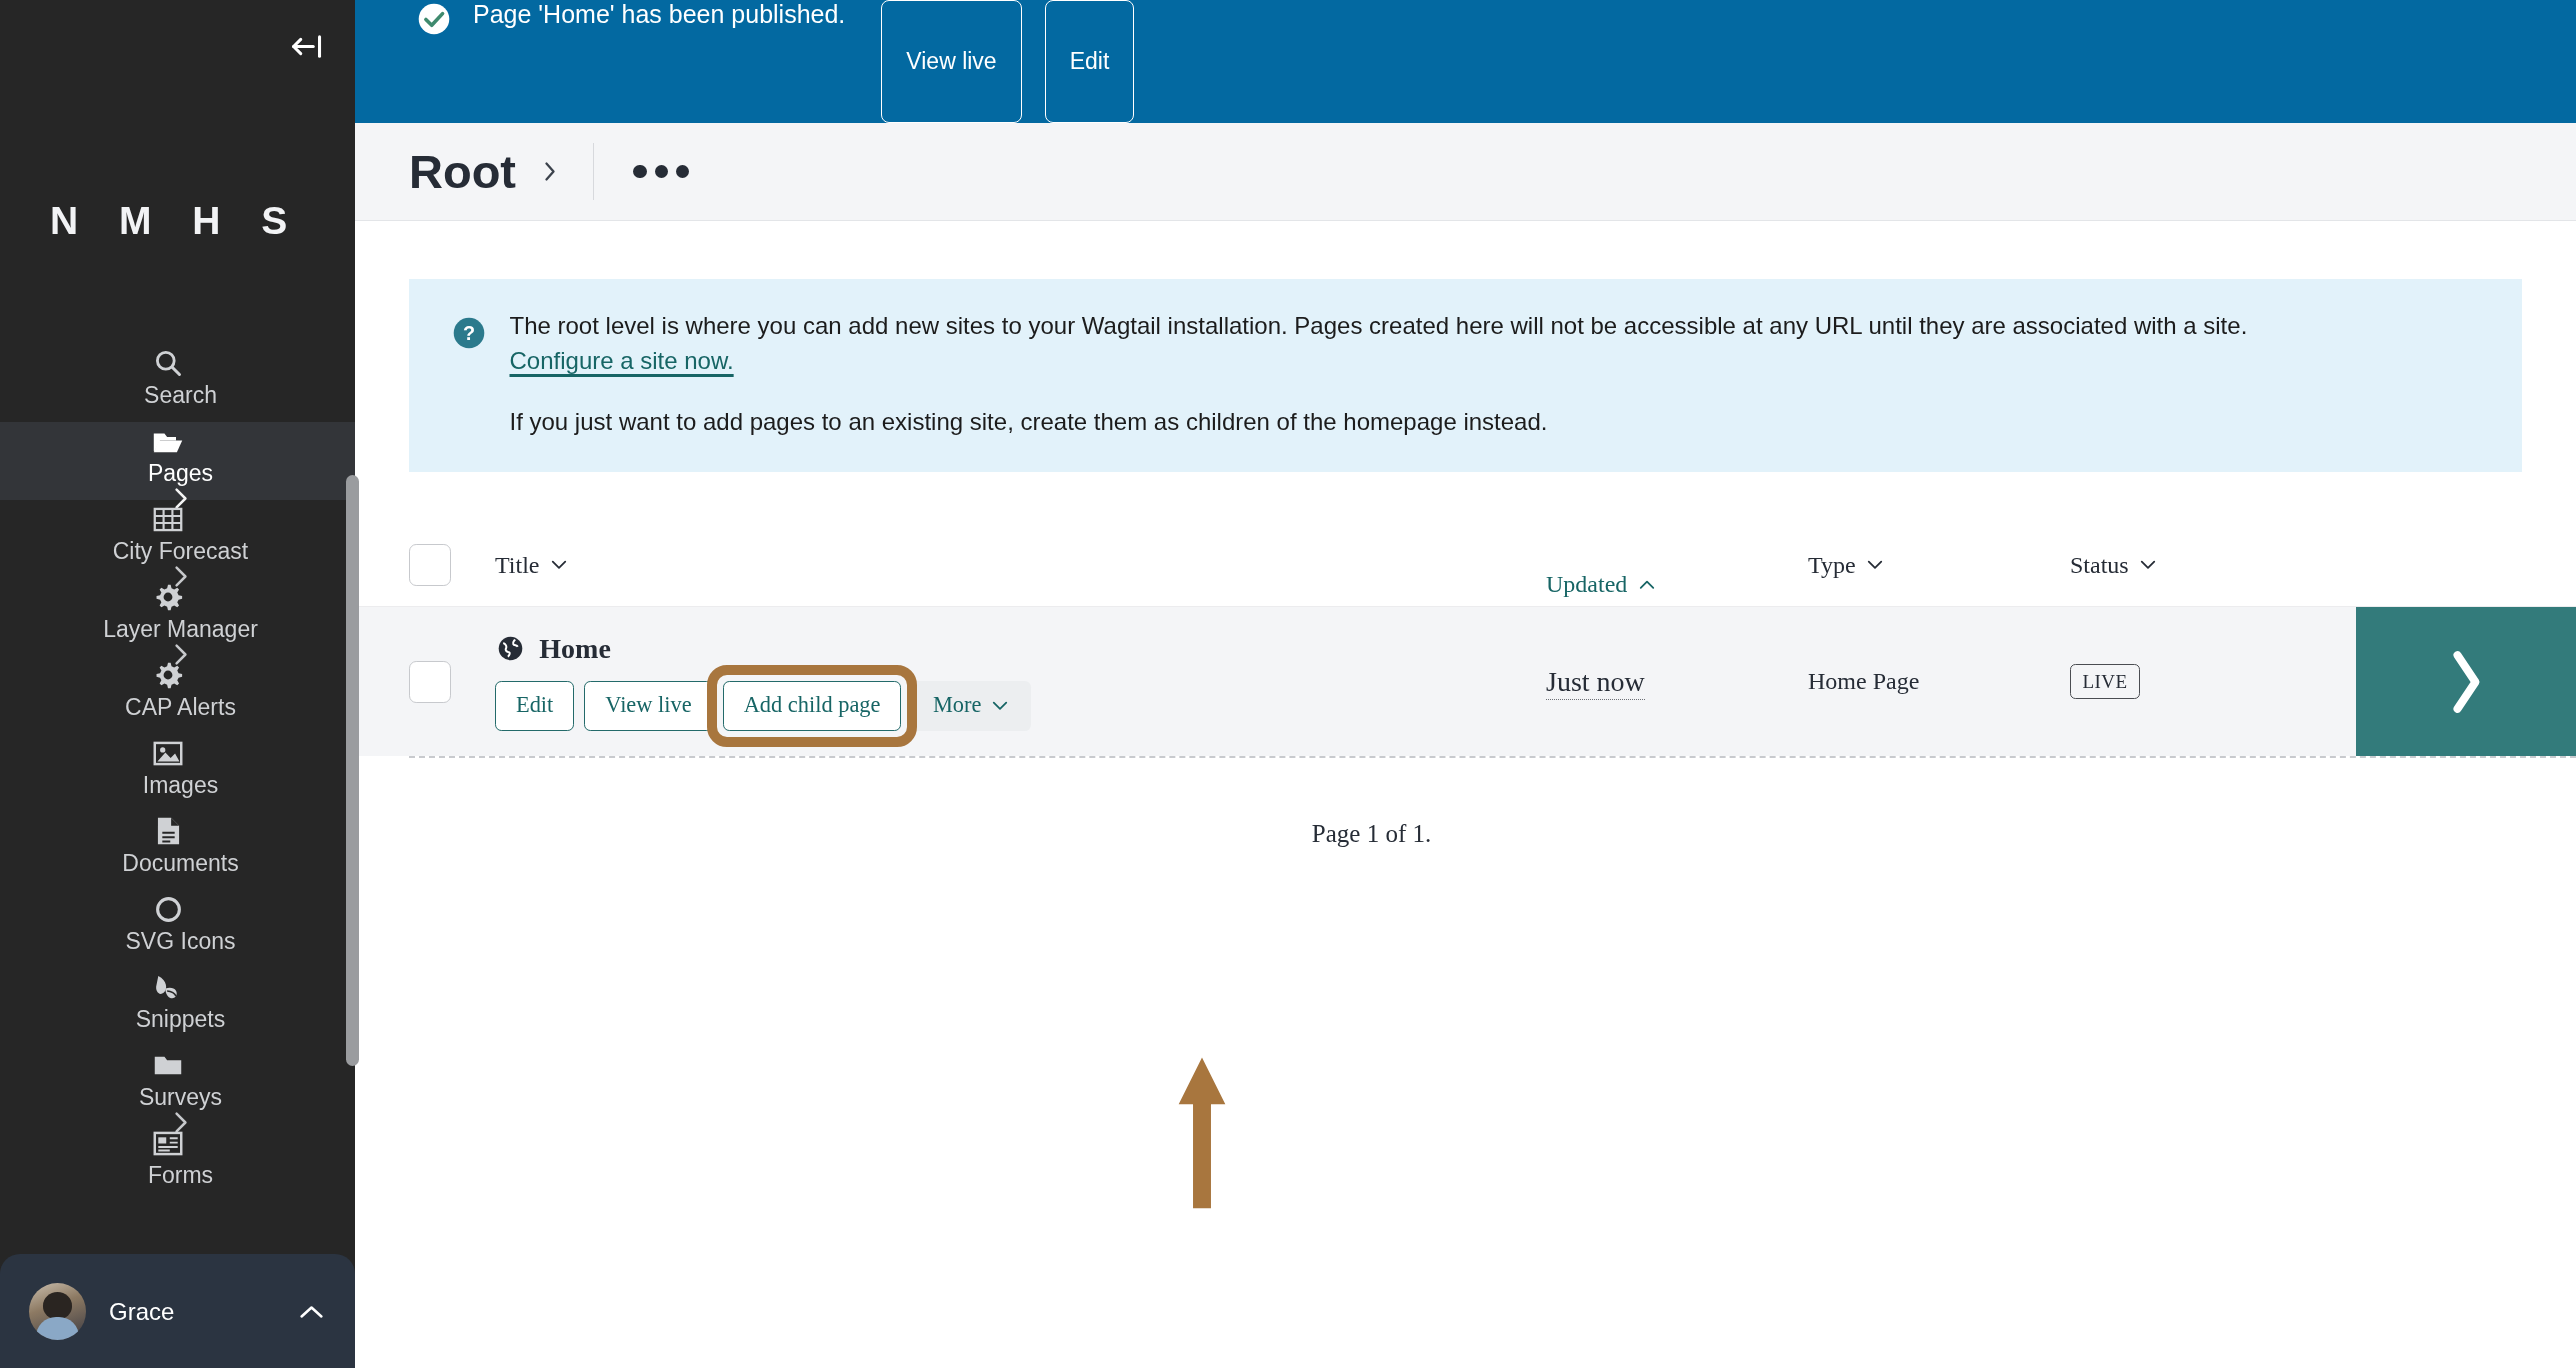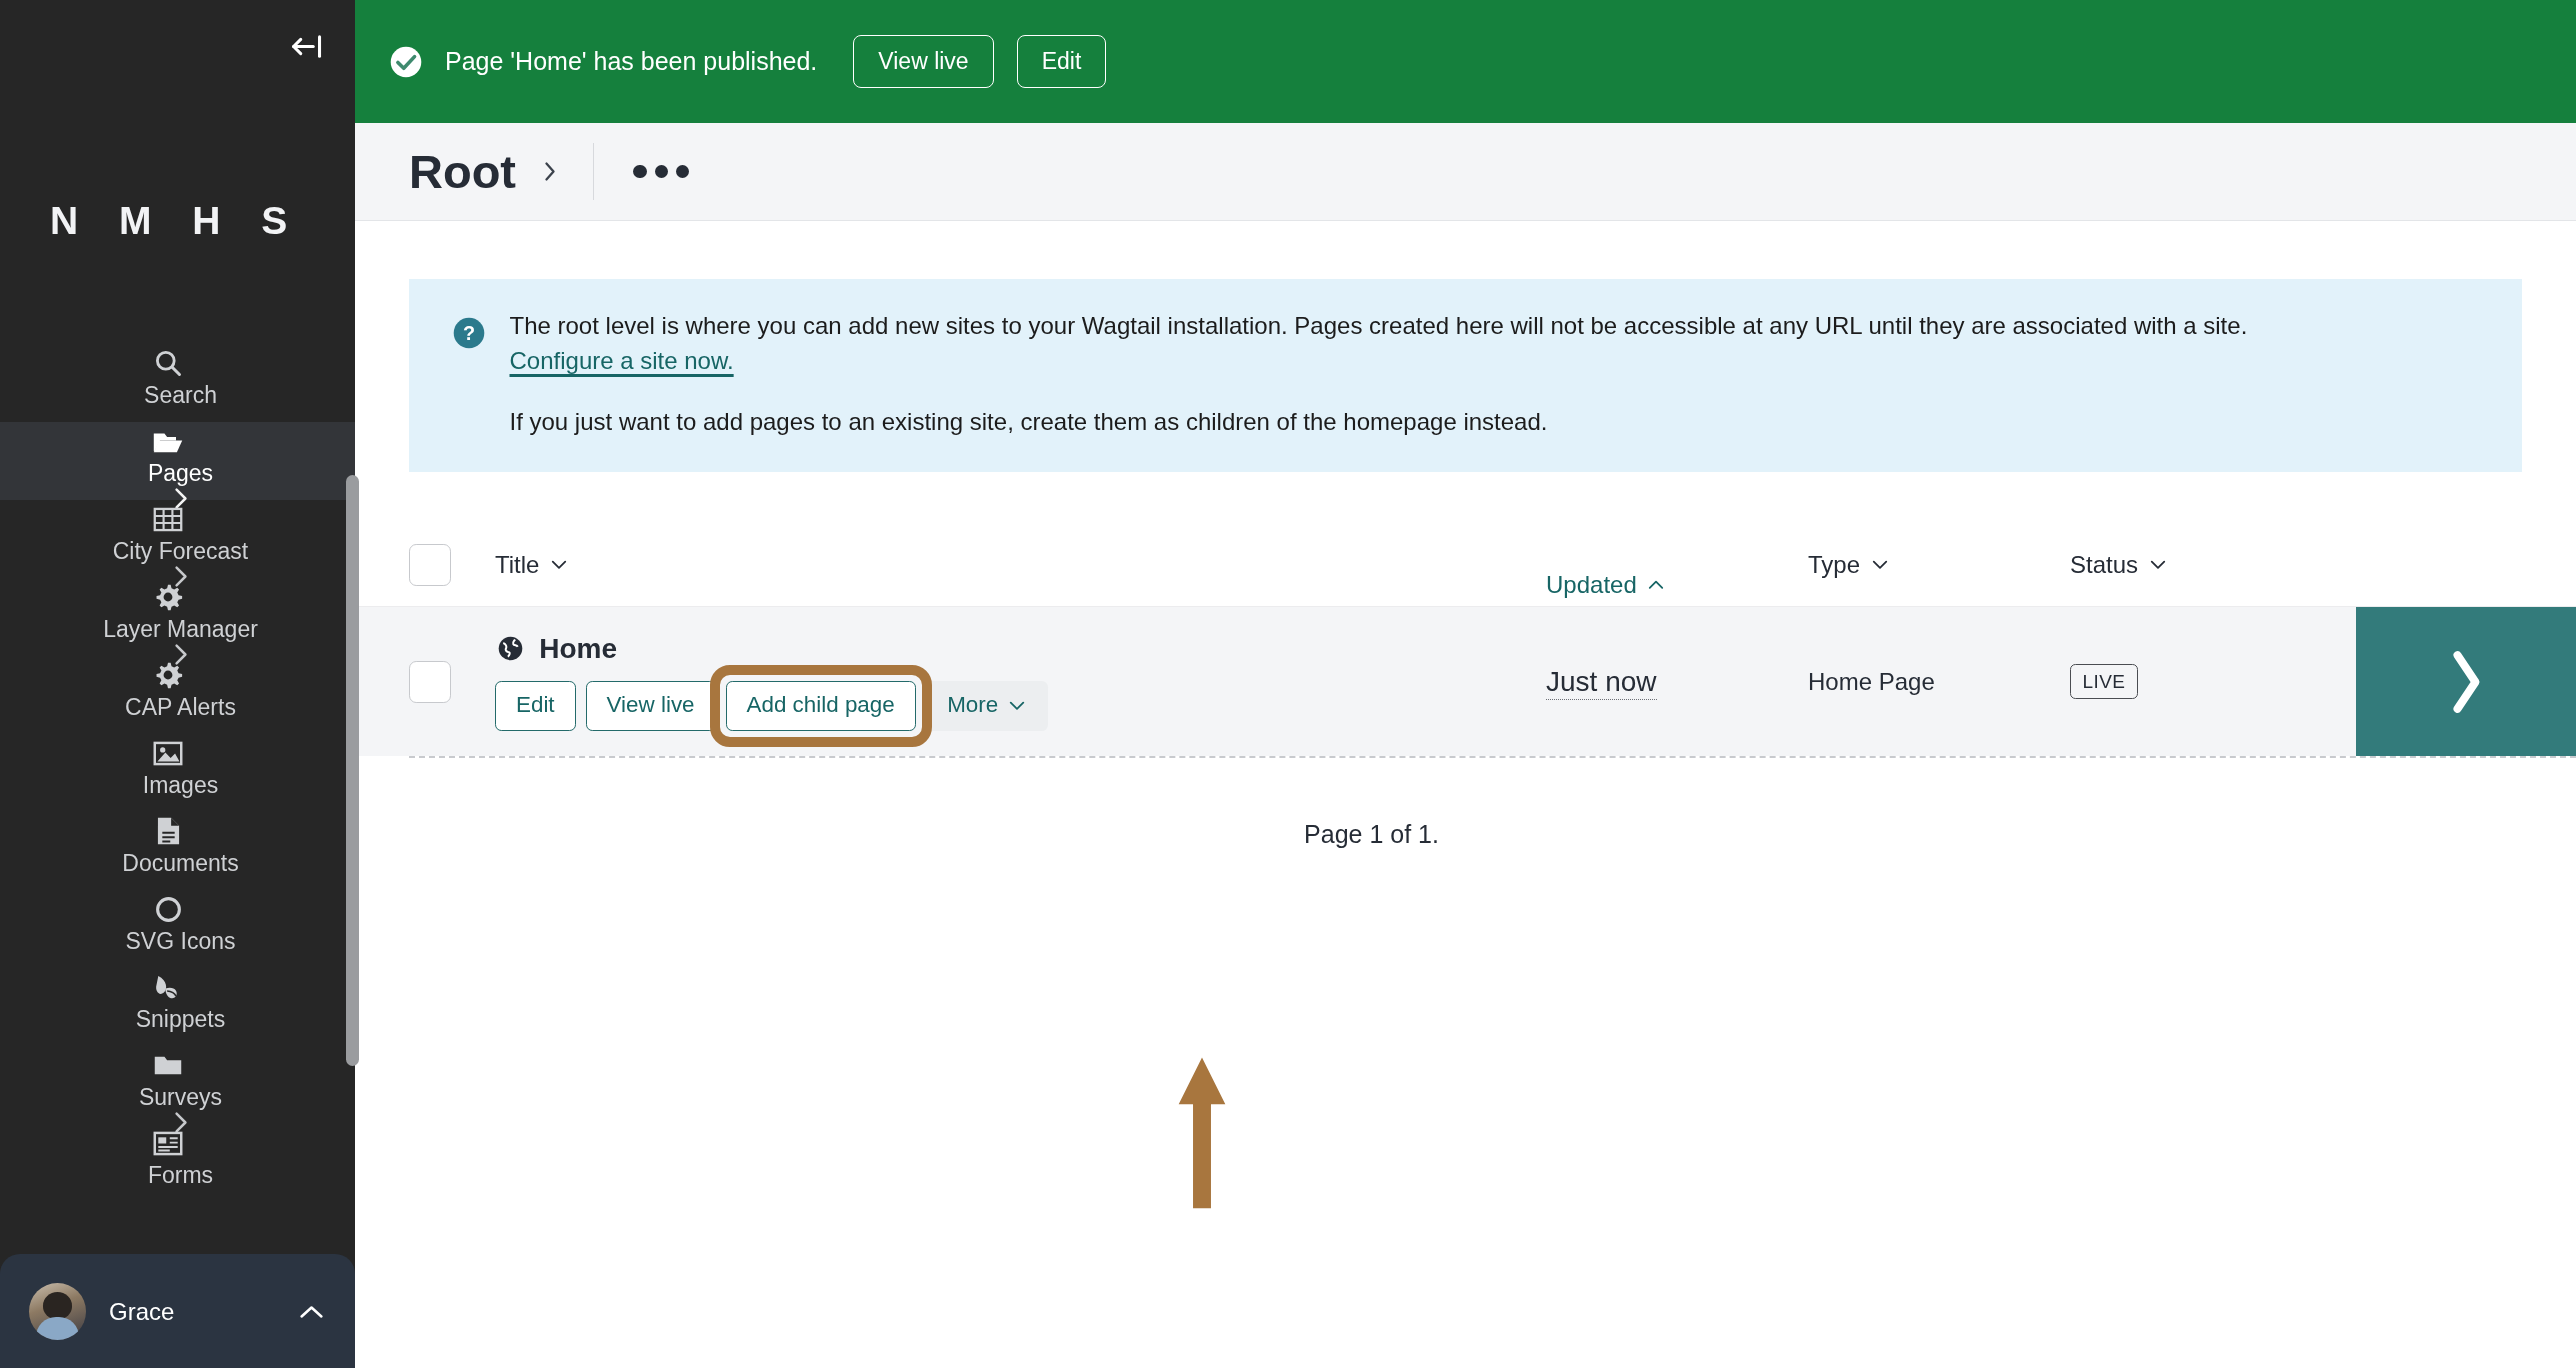--- a/index.html
+++ b/index.html
@@ -163,24 +163,23 @@
     height: 1369px;
     background: #ffffff;
     display: flex;
     flex-direction: column;
     min-width: 0;
     position: relative;
   }
 
   .banner {
     height: 123px;
-    background: #15803d;
-    display: flex;
-    align-items: center;
-    padding: 0 32px;
+    background: #0369a1;
+    display: flex;
+    padding: 0 60px;
     flex: 0 0 123px;
   }
   .banner-icon {
     width: 38px; height: 38px;
     flex: 0 0 38px;
     display: flex; align-items: center; justify-content: center;
     margin-right: 20px;
   }
   .banner-text {
     color: #ffffff;
@@ -279,21 +278,21 @@
     font-size: 24px;
     text-decoration: underline;
     text-underline-offset: 5.4px;
     text-decoration-thickness: 2.7px;
     cursor: pointer;
     margin-top: 3.6px;
   }
   .help-line-2 { margin-top: 30px; }
 
   
-  .listing { margin-top: 52px; position: relative; }
+  .listing { margin-top: 52px; position: relative; font-family: Liberation Serif, serif; }
 
   .lrow {
     display: flex;
     align-items: flex-start;
     padding: 0 0 0 54px;
     position: relative;
   }
   .lrow-head {
     background: #ffffff;
     height: 83px;

